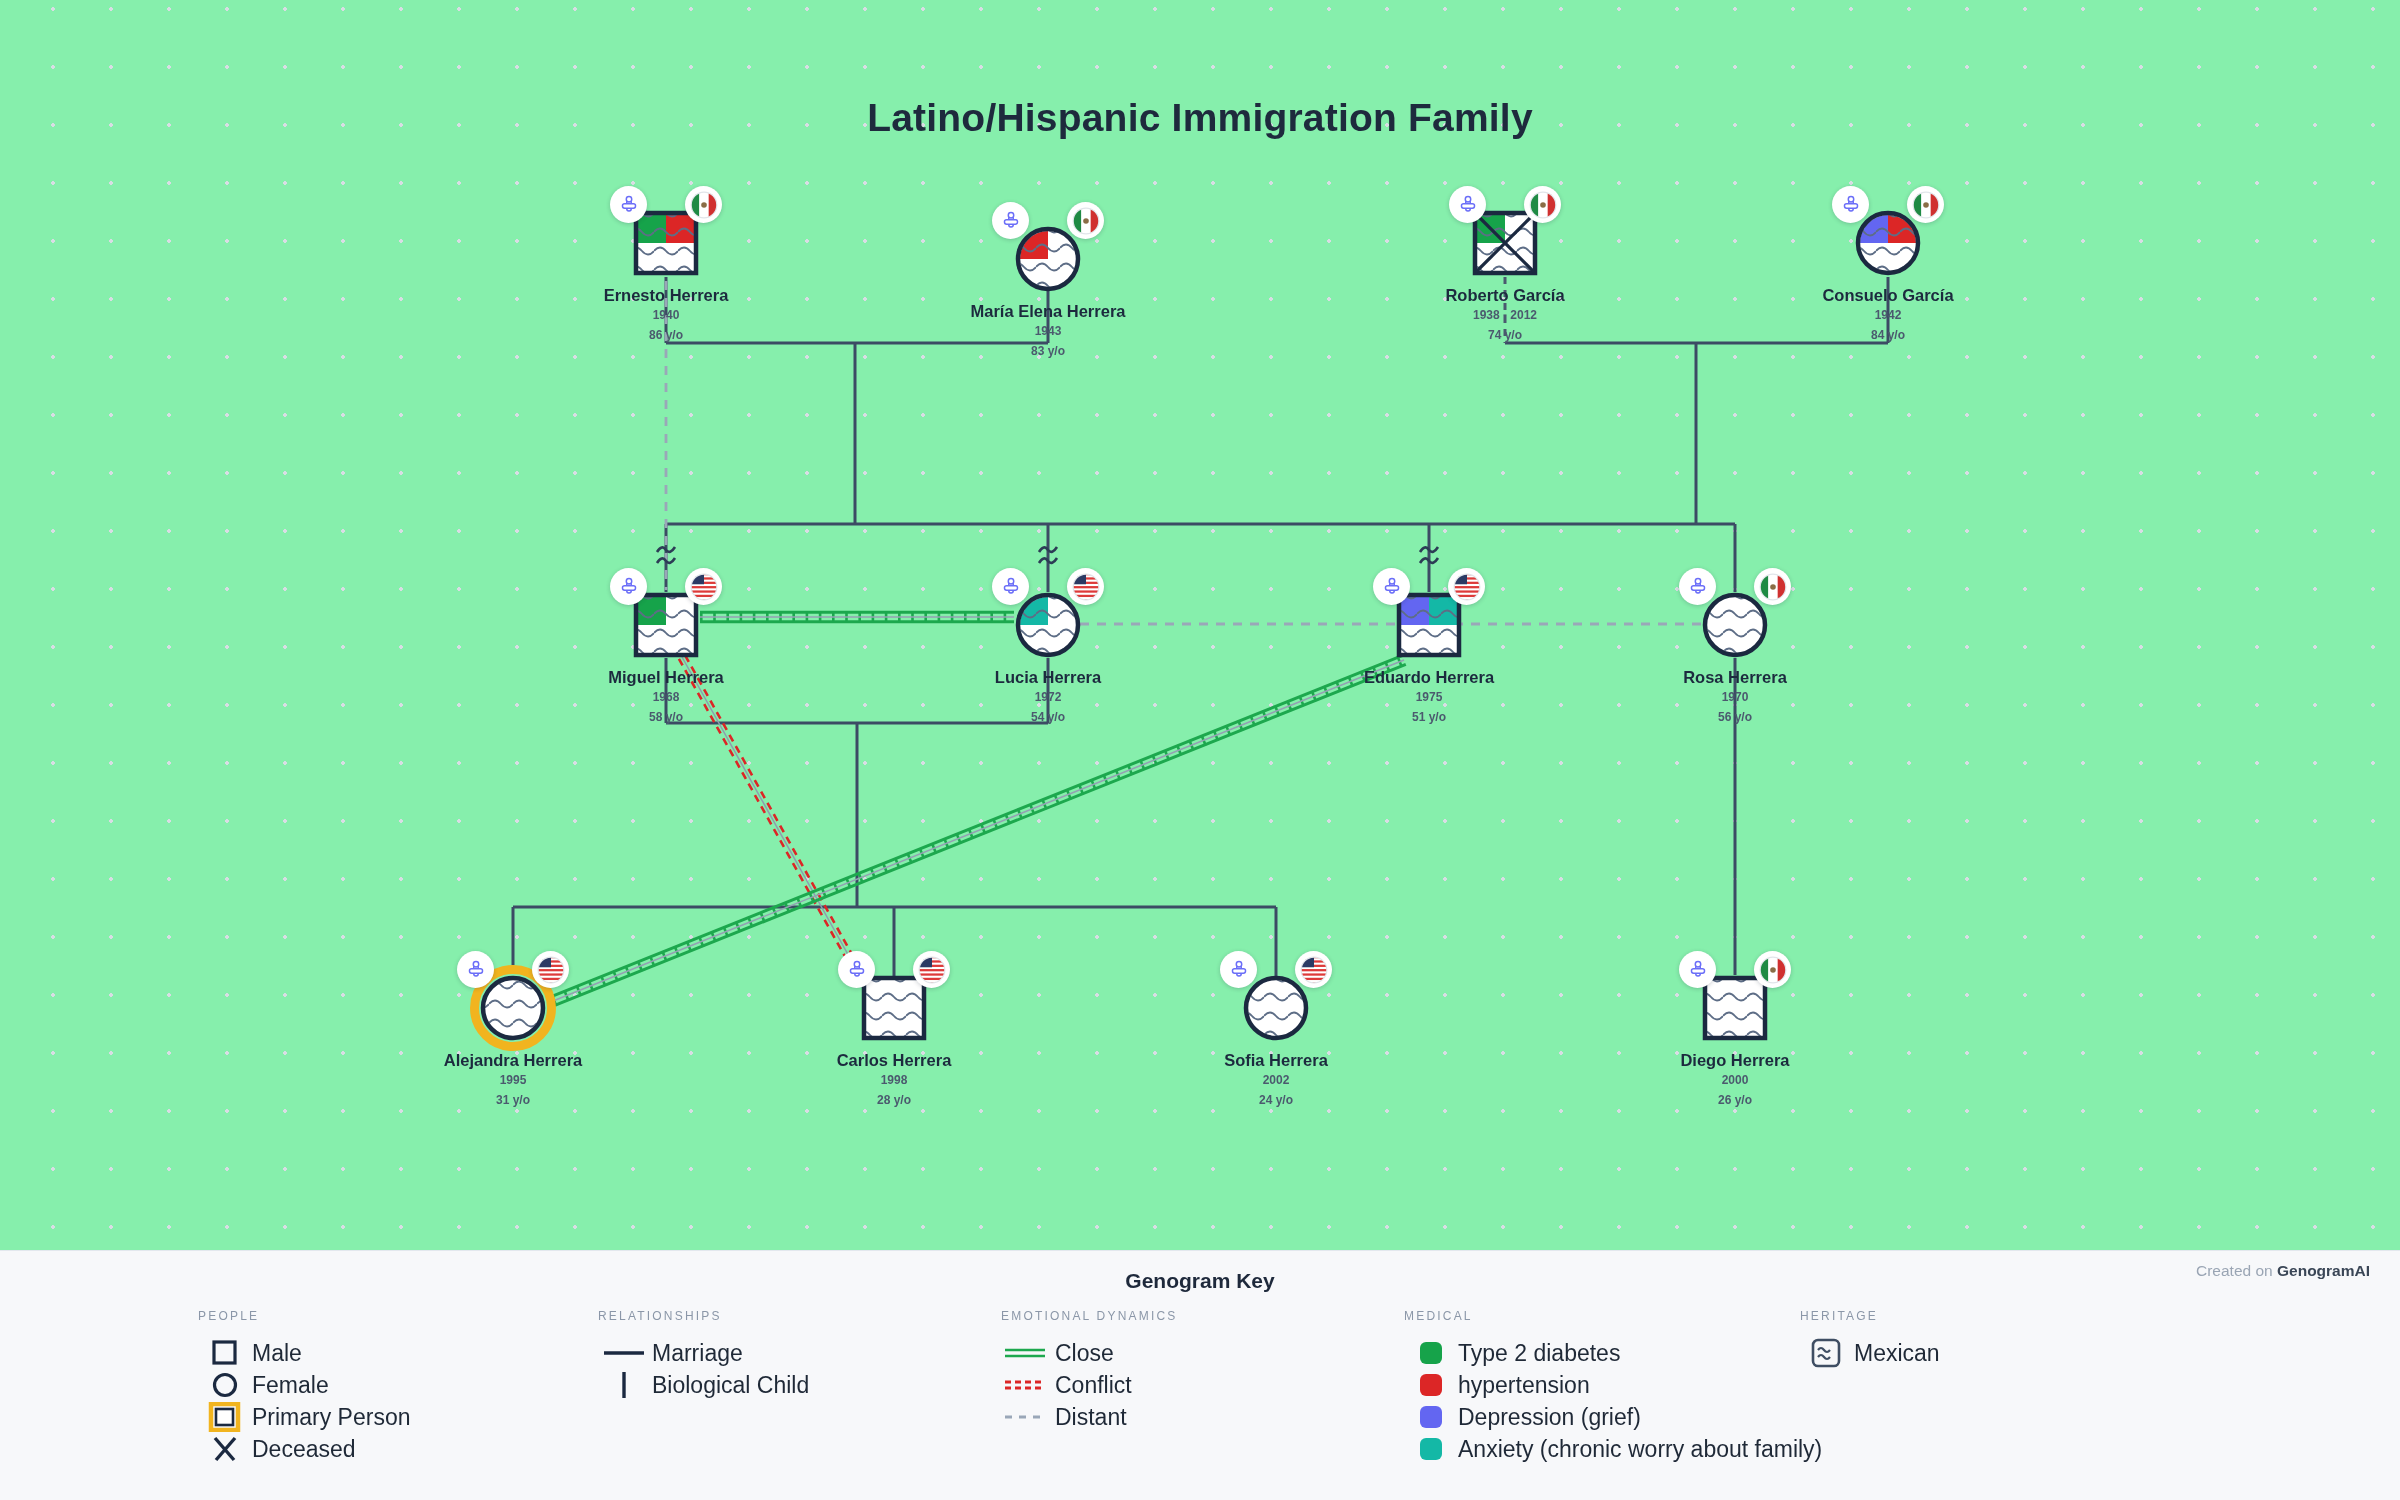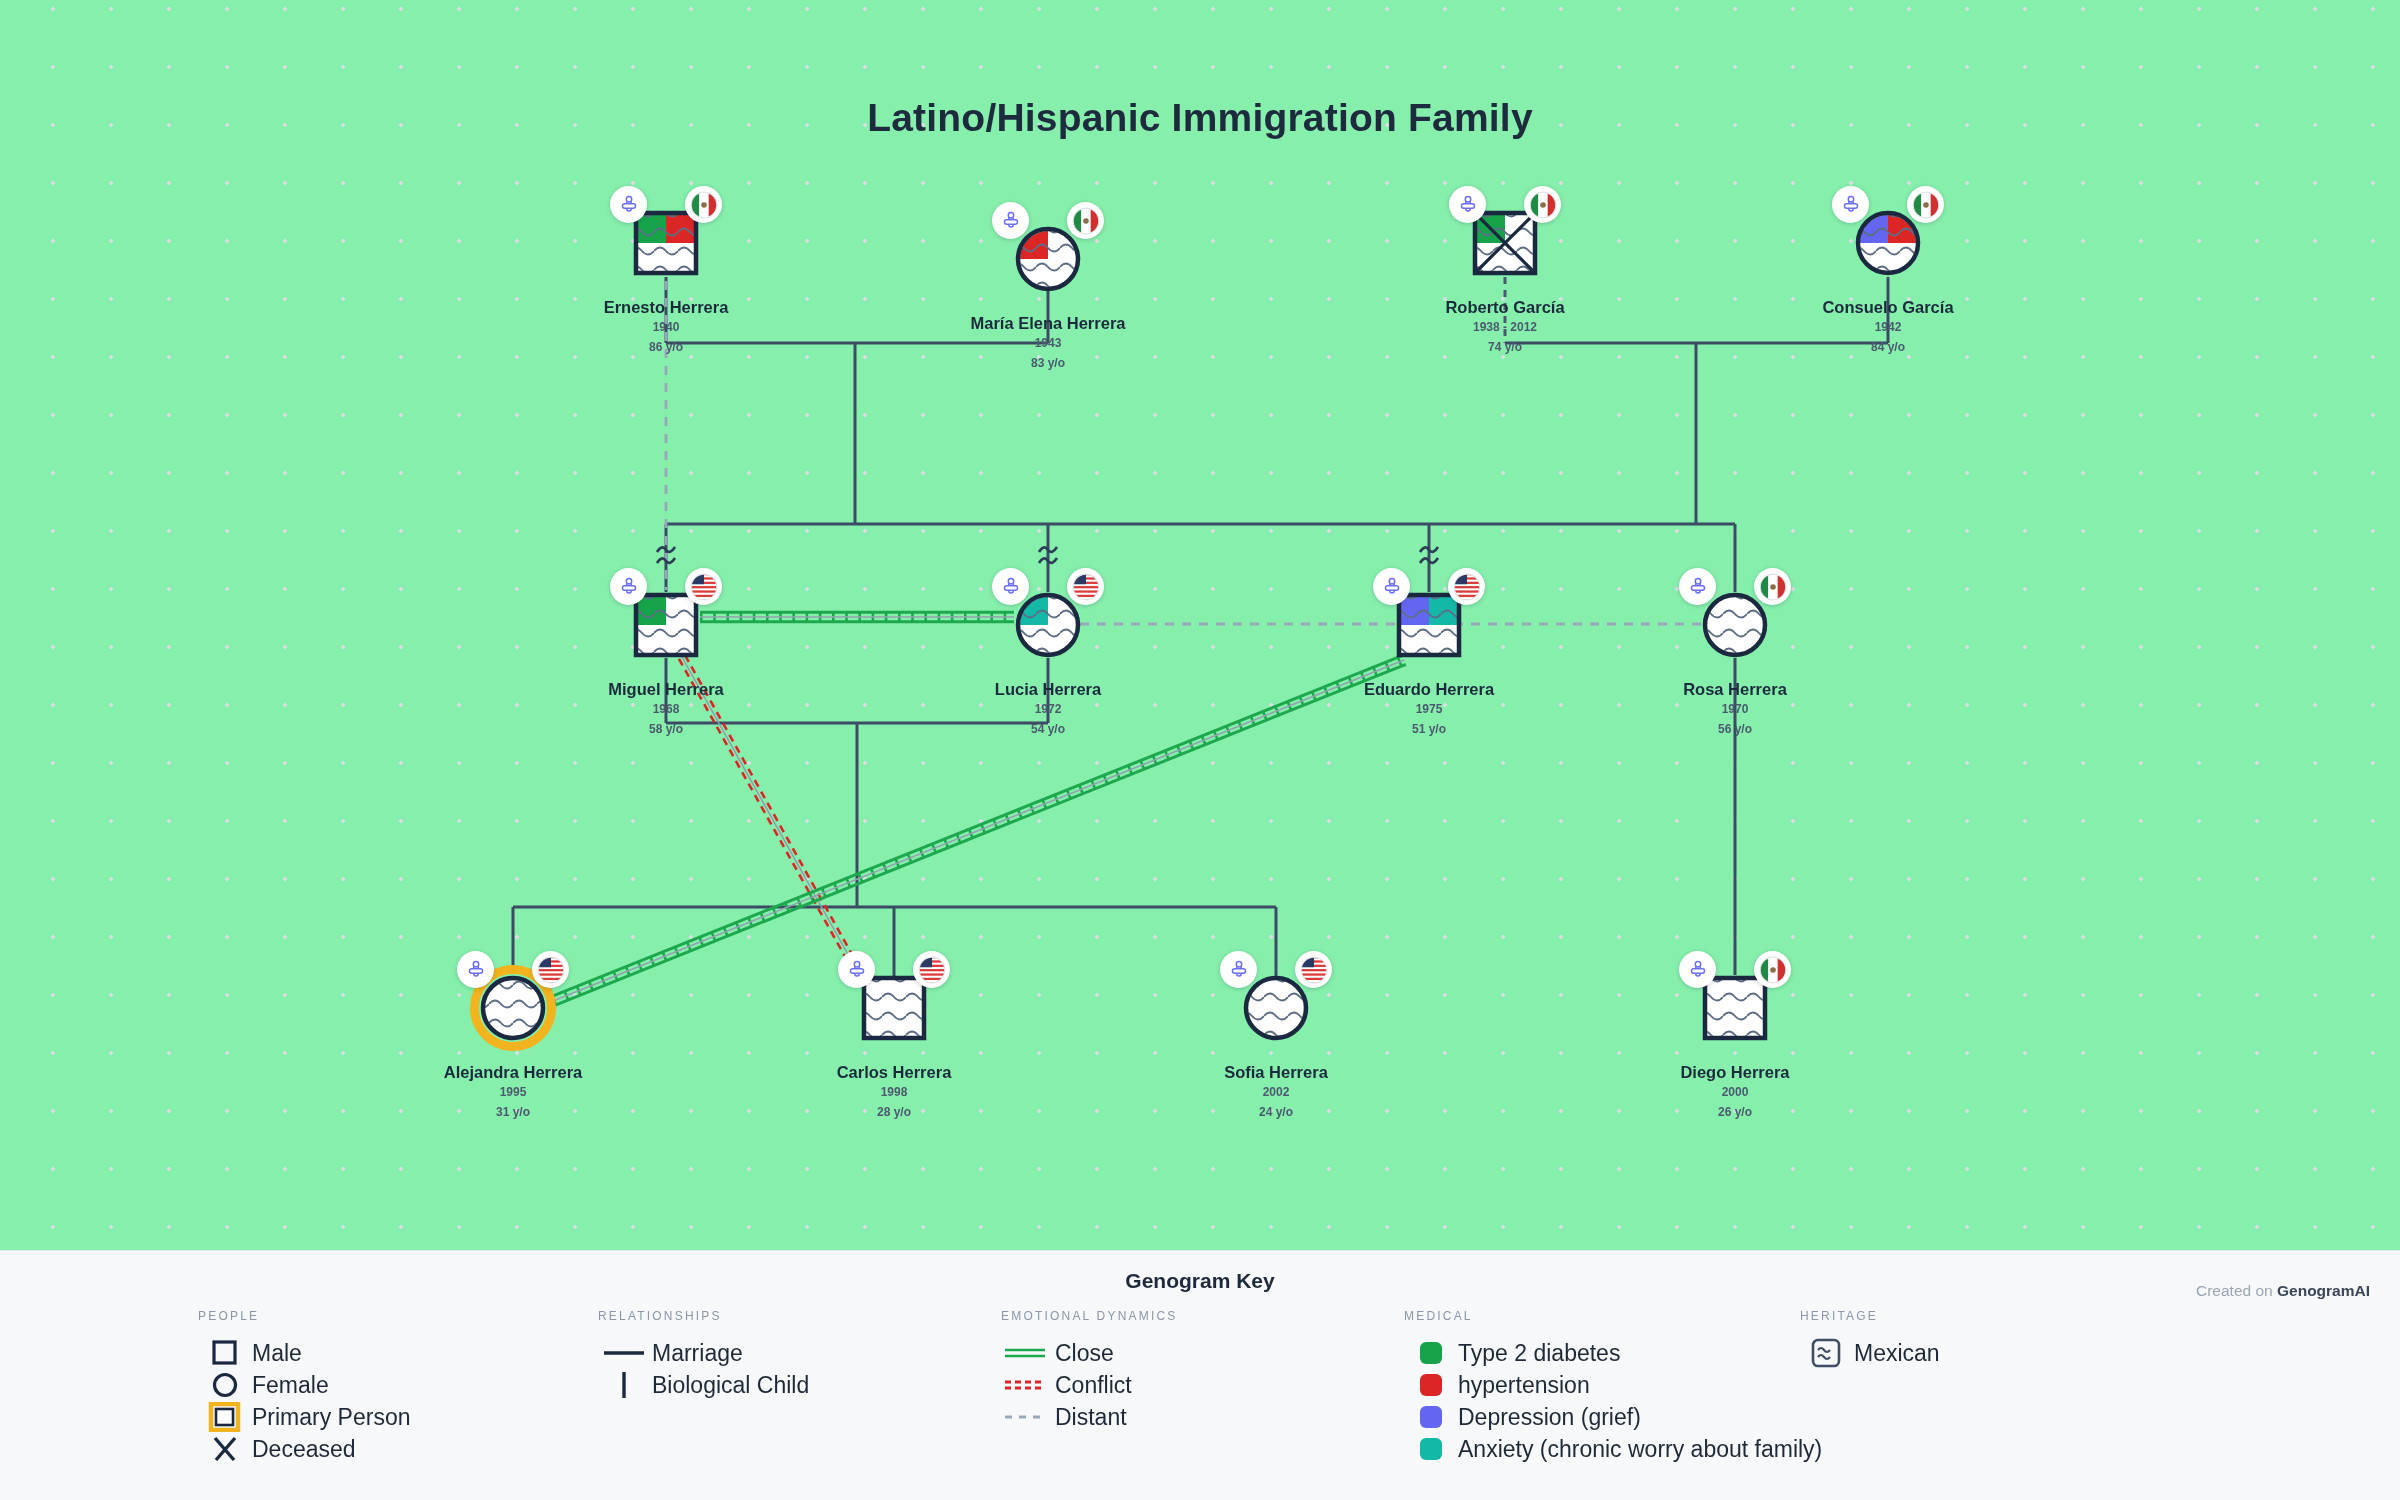--- a/index.html
+++ b/index.html
@@ -17,28 +17,28 @@
   .pshape{position:absolute;left:0;top:0;}
   .chip{position:absolute;width:37px;height:37px;border-radius:50%;background:#fff;
         box-shadow:0 1px 4px rgba(30,41,59,.22);display:flex;align-items:center;justify-content:center;z-index:3;}
   .chip.addp{left:-20px;top:-21px;}
   .chip.flagc{left:55px;top:-21px;}
   .big .chip.addp{left:-8px;top:-9px;}
   .big .chip.flagc{left:67px;top:-9px;}
   .plabel{position:absolute;top:78px;left:50%;transform:translateX(-50%);width:260px;
         text-align:center;line-height:20px;}
   .big .plabel{top:90px;}
-  .pname{font-size:16.5px;font-weight:700;color:#1c2a3e;margin-top:12px;}
+  .pname{font-size:16.5px;font-weight:700;color:#1c2a3e;}
   .pmeta{font-size:12px;font-weight:700;color:#4b5a6e;}
   
   .keypanel{position:absolute;left:0;top:1250px;width:2400px;height:250px;
         background:#f7f8fa;border-top:1.5px solid #e3e8ee;z-index:4;}
   .keytitle{position:absolute;top:18px;left:0;width:2400px;text-align:center;
         font-size:21px;font-weight:700;color:#1e293b;}
-  .created{position:absolute;top:31px;right:30px;font-size:15.5px;color:#9aa5b4;}
+  .created{position:absolute;top:11px;right:30px;font-size:15.5px;color:#9aa5b4;}
   .created b{color:#3a4656;font-weight:700;}
   .kcol{position:absolute;top:58px;}
   .khead{font-size:12px;font-weight:400;letter-spacing:2.2px;color:#8b97a8;margin-bottom:14px;}
   .krow{display:flex;align-items:center;height:32px;}
   .kicon{width:54px;display:flex;align-items:center;}
   .klabel{font-size:23px;color:#1f2937;}
 </style>
 </head>
 <body>
 

